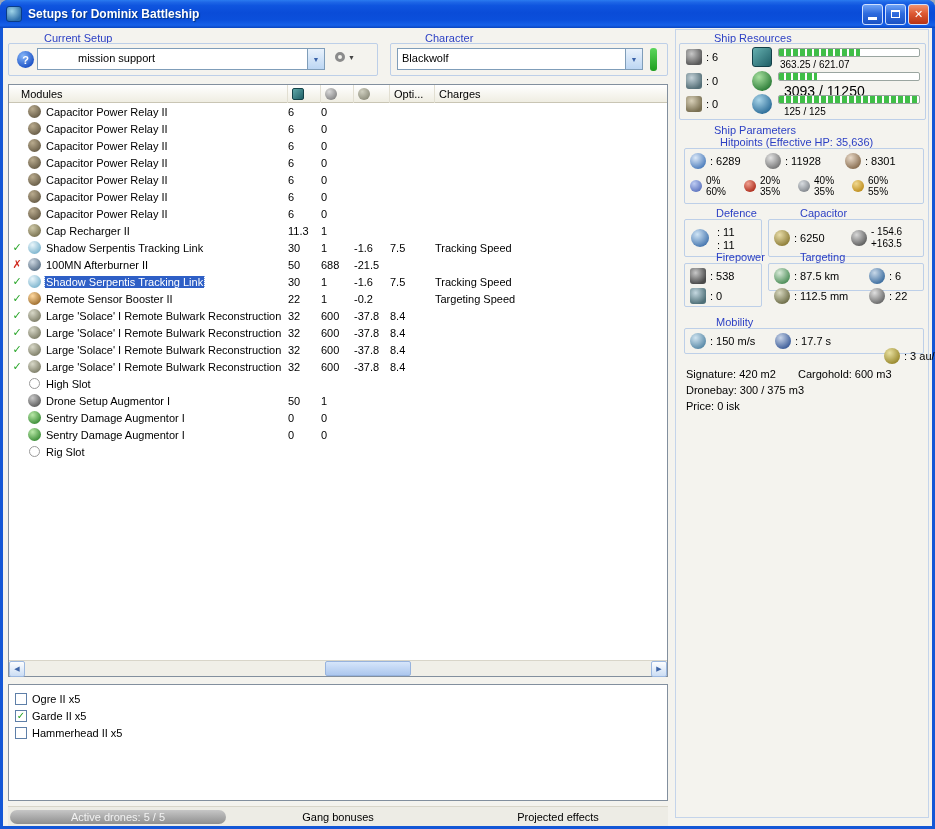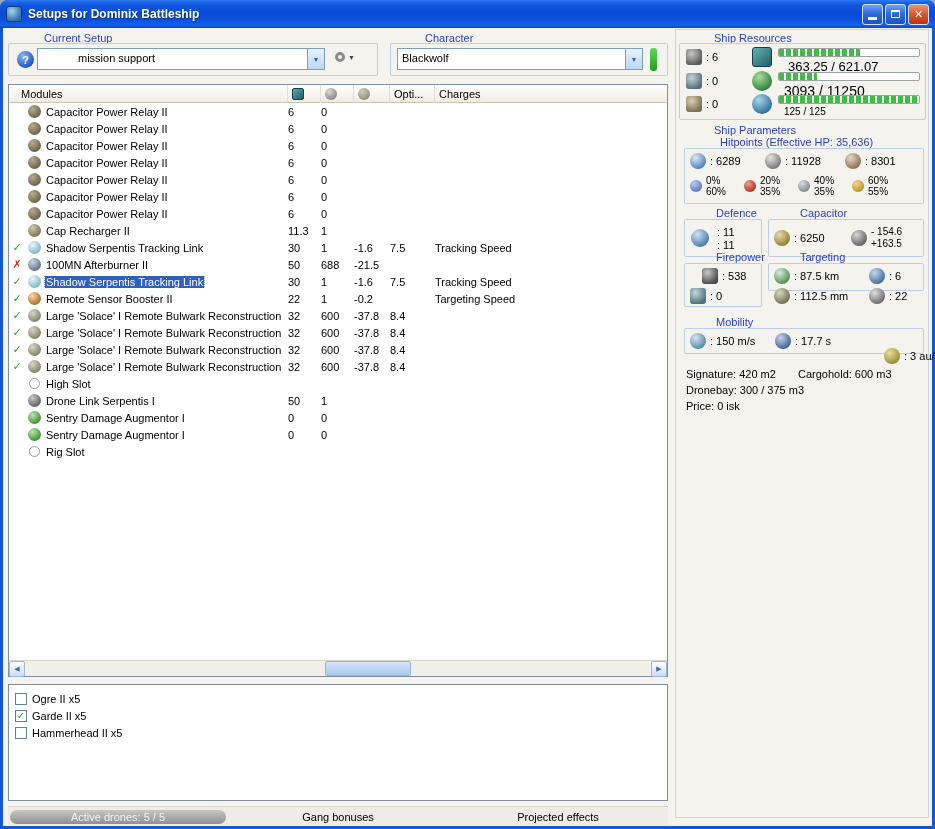--- a/index.html
+++ b/index.html
@@ -399,21 +399,21 @@
             <span class="c-cap"></span>
             <span class="c-opti"></span>
             <span class="c-chg"></span>
           </div>
 
           <div class="trow">
             <span class="c-st st st-none"></span>
             <span class="c-ic">
               <span class="mi mi-dronelink"></span>
             </span>
-            <span class="c-name"><span class="nm">Drone Link Serpentis I</span></span>
+            <span class="c-name"><span class="nm">Drone Setup Augmentor I</span></span>
             <span class="c-cpu">50</span>
             <span class="c-pg">1</span>
             <span class="c-cap"></span>
             <span class="c-opti"></span>
             <span class="c-chg"></span>
           </div>
 
           <div class="trow">
             <span class="c-st st st-none"></span>
             <span class="c-ic">
@@ -504,21 +504,21 @@
           </span>
         <span class="abs item" style="left:6px;top:52px;">
             <span class="pic p-rig"></span>
             <span>: 0</span>
           </span>
 
         <span class="pic p-cpu abs" style="left:72px;top:3px;"></span>
         <span class="bar abs" style="left:98px;top:4px;">
             <i style="width: 58%;"></i>
           </span>
-        <span class="abs" style="left:108px;top:15px;font-size:13px;">363.25 / 621.07</span>
+        <span class="abs" style="left:100px;top:15px;font-size:10px;">363.25 / 621.07</span>
 
         <span class="pic p-pg abs" style="left:72px;top:27px;"></span>
         <span class="bar abs" style="left:98px;top:28px;">
             <i style="width: 27%;"></i>
           </span>
         <span class="abs" style="left:104px;top:39px;font-size:14px;">3093 / 11250</span>
 
         <span class="pic p-bw abs" style="left:72px;top:50px;"></span>
         <span class="bar abs" style="left:98px;top:51px;">
             <i style="width: 100%;"></i>
@@ -596,21 +596,21 @@
           <span class="pic p-batt"></span>
           <span class="vcol" style="font-size:10px;line-height:12px;">
             <span>- 154.6</span>
             <span>+163.5</span>
           </span>
         </span>
       </div>
 
       <span class="bluelbl" style="left:10px;top:221px;">Firepower</span>
       <div class="gbox" style="left:8px;top:233px;width:78px;height:44px;">
-        <span class="abs item" style="left:17px;top:4px;text-align:center;">
+        <span class="abs item" style="left:5px;top:4px;text-align:center;">
             <span class="pic p-fpt"></span>
             <span>: 538</span>
           </span>
         <span class="abs item" style="left:5px;top:24px;">
             <span class="pic p-fpm"></span>
             <span>: 0</span>
           </span>
       </div>
 
       <span class="bluelbl" style="left:94px;top:221px;">Targeting</span>

